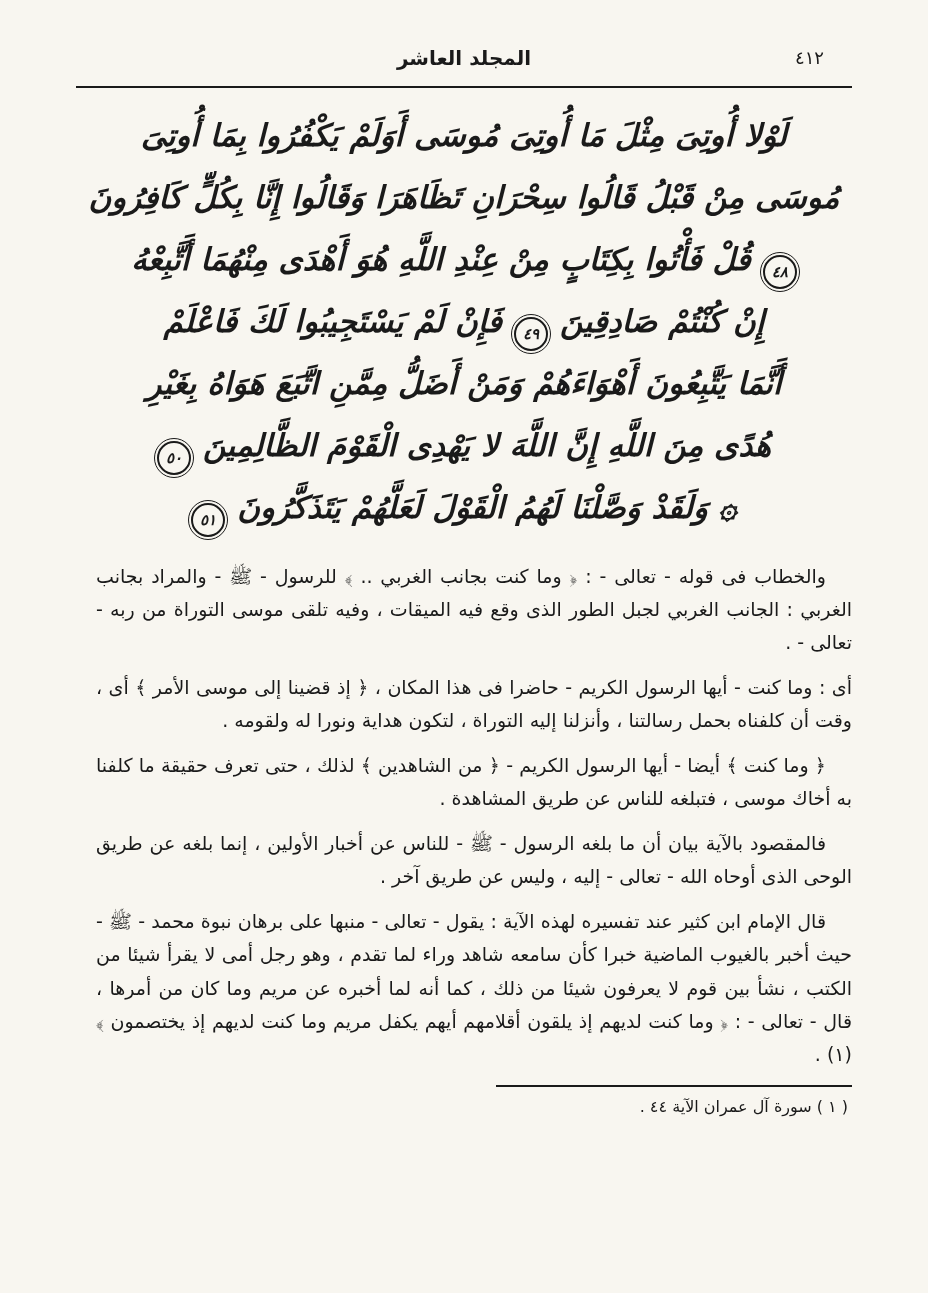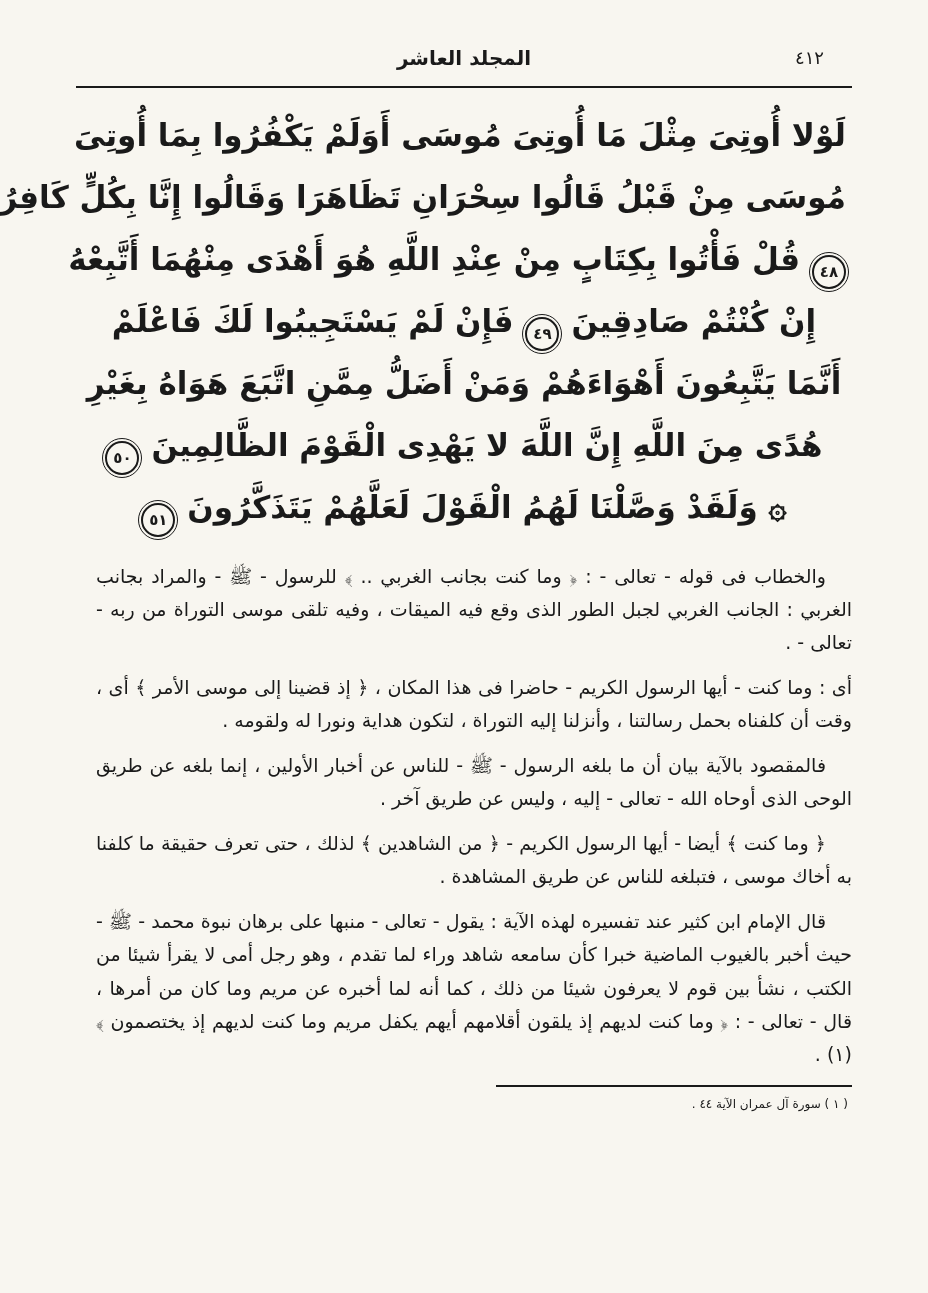--- a/index.html
+++ b/index.html
@@ -50,20 +50,21 @@
   
   .quran-block {
     margin-top: 16px;
     text-align: center;
     font-weight: 700;
     font-size: 31px;
   }
   .q-line {
     line-height: 62px;
     white-space: nowrap;
+    font-style: italic;
   }
   .q-line > span { margin: 0 6px; }
   .ayah {
     display: inline-flex;
     align-items: center;
     justify-content: center;
     width: 30px;
     height: 30px;
     border: 2px solid var(--ink);
     border-radius: 50%;
@@ -88,21 +89,21 @@
   .c-para.indent { text-indent: 26px; }
 
   
   .footnote-rule {
     border: none;
     border-top: 2px solid var(--ink);
     width: 356px;
     margin: 14px 0 10px auto; 
   }
   .footnote-text {
-    font-size: 12px;
+    font-size: 16px;
     text-align: right;
     padding-right: 4px;
   }
 </style>
 </head>
 <body>
 
 <div class="page" style="--paper: #f8f6f0; --ink: #1a1a1a;">
 
   <header class="page-header">
@@ -118,22 +119,22 @@
       <div class="q-line"><span class="ayah">٤٨</span><span class="q-text">قُلْ فَأْتُوا بِكِتَابٍ مِنْ عِنْدِ اللَّهِ هُوَ أَهْدَى مِنْهُمَا أَتَّبِعْهُ</span></div>
       <div class="q-line"><span class="q-text">إِنْ كُنْتُمْ صَادِقِينَ</span><span class="ayah">٤٩</span><span class="q-text">فَإِنْ لَمْ يَسْتَجِيبُوا لَكَ فَاعْلَمْ</span></div>
       <div class="q-line"><span class="q-text">أَنَّمَا يَتَّبِعُونَ أَهْوَاءَهُمْ وَمَنْ أَضَلُّ مِمَّنِ اتَّبَعَ هَوَاهُ بِغَيْرِ</span></div>
       <div class="q-line"><span class="q-text">هُدًى مِنَ اللَّهِ إِنَّ اللَّهَ لا يَهْدِى الْقَوْمَ الظَّالِمِينَ</span><span class="ayah">٥٠</span></div>
       <div class="q-line"><span class="q-text">۞ وَلَقَدْ وَصَّلْنَا لَهُمُ الْقَوْلَ لَعَلَّهُمْ يَتَذَكَّرُونَ</span><span class="ayah">٥١</span></div>
     </section>
 
   <section class="commentary" id="commentary">
       <p class="c-para indent">والخطاب فى قوله - تعالى - : ﴿ وما كنت بجانب الغربي .. ﴾ للرسول - ﷺ - والمراد بجانب الغربي : الجانب الغربي لجبل الطور الذى وقع فيه الميقات ، وفيه تلقى موسى التوراة من ربه - تعالى - .</p>
       <p class="c-para">أى : وما كنت - أيها الرسول الكريم - حاضرا فى هذا المكان ، ﴿ إذ قضينا إلى موسى الأمر ﴾ أى ، وقت أن كلفناه بحمل رسالتنا ، وأنزلنا إليه التوراة ، لتكون هداية ونورا له ولقومه .</p>
+      <p class="c-para indent">﴿ وما كنت ﴾ أيضا - أيها الرسول الكريم - ﴿ من الشاهدين ﴾ لذلك ، حتى تعرف حقيقة ما كلفنا به أخاك موسى ، فتبلغه للناس عن طريق المشاهدة .</p>
       <p class="c-para indent">فالمقصود بالآية بيان أن ما بلغه الرسول - ﷺ - للناس عن أخبار الأولين ، إنما بلغه عن طريق الوحى الذى أوحاه الله - تعالى - إليه ، وليس عن طريق آخر .</p>
-      <p class="c-para indent">﴿ وما كنت ﴾ أيضا - أيها الرسول الكريم - ﴿ من الشاهدين ﴾ لذلك ، حتى تعرف حقيقة ما كلفنا به أخاك موسى ، فتبلغه للناس عن طريق المشاهدة .</p>
       <p class="c-para indent">قال الإمام ابن كثير عند تفسيره لهذه الآية : يقول - تعالى - منبها على برهان نبوة محمد - ﷺ - حيث أخبر بالغيوب الماضية خبرا كأن سامعه شاهد وراء لما تقدم ، وهو رجل أمى لا يقرأ شيئا من الكتب ، نشأ بين قوم لا يعرفون شيئا من ذلك ، كما أنه لما أخبره عن مريم وما كان من أمرها ، قال - تعالى - : ﴿ وما كنت لديهم إذ يلقون أقلامهم أيهم يكفل مريم وما كنت لديهم إذ يختصمون ﴾(١) .</p>
     </section>
 
   <hr class="footnote-rule">
 
   <div class="footnote-text">( ١ ) سورة آل عمران الآية ٤٤ .</div>
 
 </div>
 
 </body></html>

